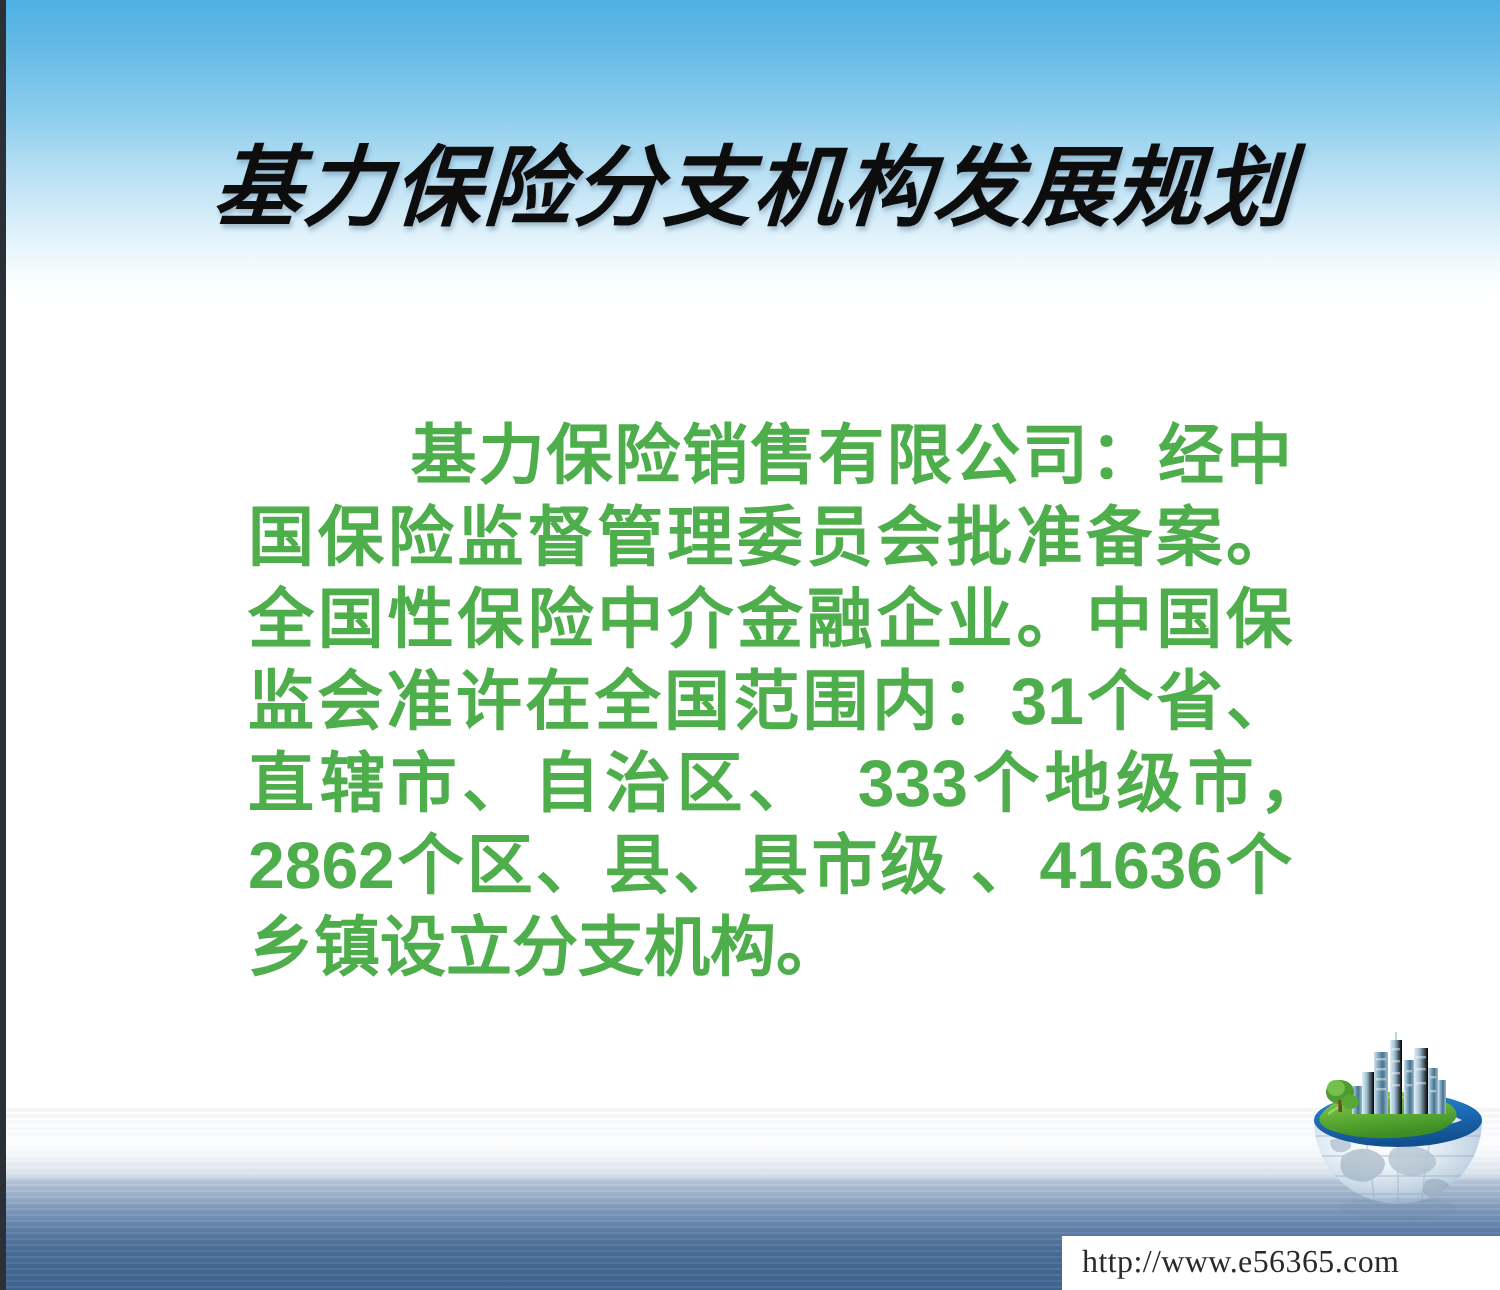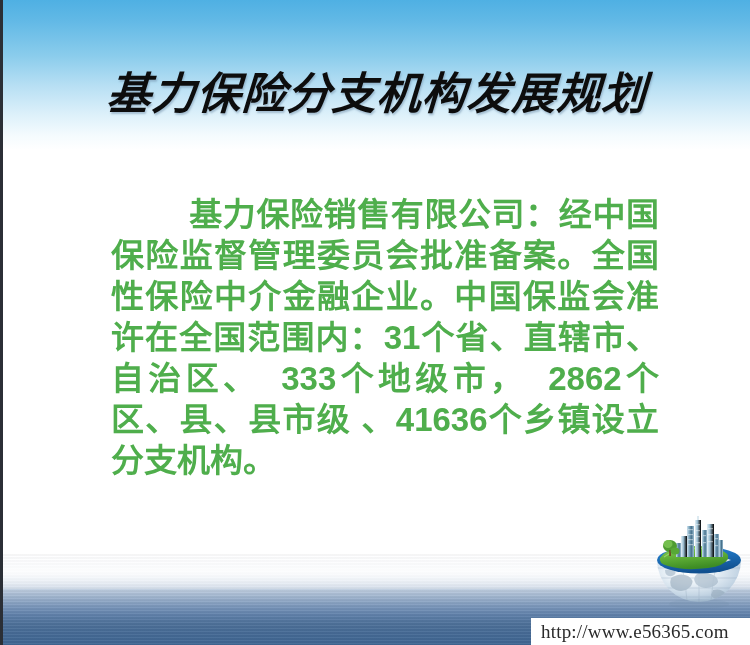--- a/index.html
+++ b/index.html
@@ -101,21 +101,21 @@
 
   
   .body-wrap {
     position: absolute;
     left: 104px;
     top: 190px;
     width: 556px;
     z-index: 5;
   }
   .body-text {
-    margin: 4px;
+    margin: 17px;
     color: #4fae4c;
     font-family: "Liberation Sans", "DejaVu Sans", sans-serif;
     font-size: 33px;
     font-weight: bold;
     line-height: 41px;
     letter-spacing: 0px;
     text-align: justify;
     text-justify: inter-ideograph;
     white-space: pre-wrap;
     word-break: break-all;
@@ -139,21 +139,21 @@
     top: 618px;
     width: 222px;
     height: 27px;
     background: #ffffff;
     z-index: 10;
     display: flex;
     align-items: center;
   }
   .watermark-text {
     font-family: "Liberation Serif", "DejaVu Serif", serif;
-    font-size: 19px;
+    font-size: 16px;
     color: #2a2a2a;
     padding-left: 10px;
     letter-spacing: 0.2px;
     white-space: nowrap;
   }
 </style>
 </head>
 <body>
 
 <div class="slide">

